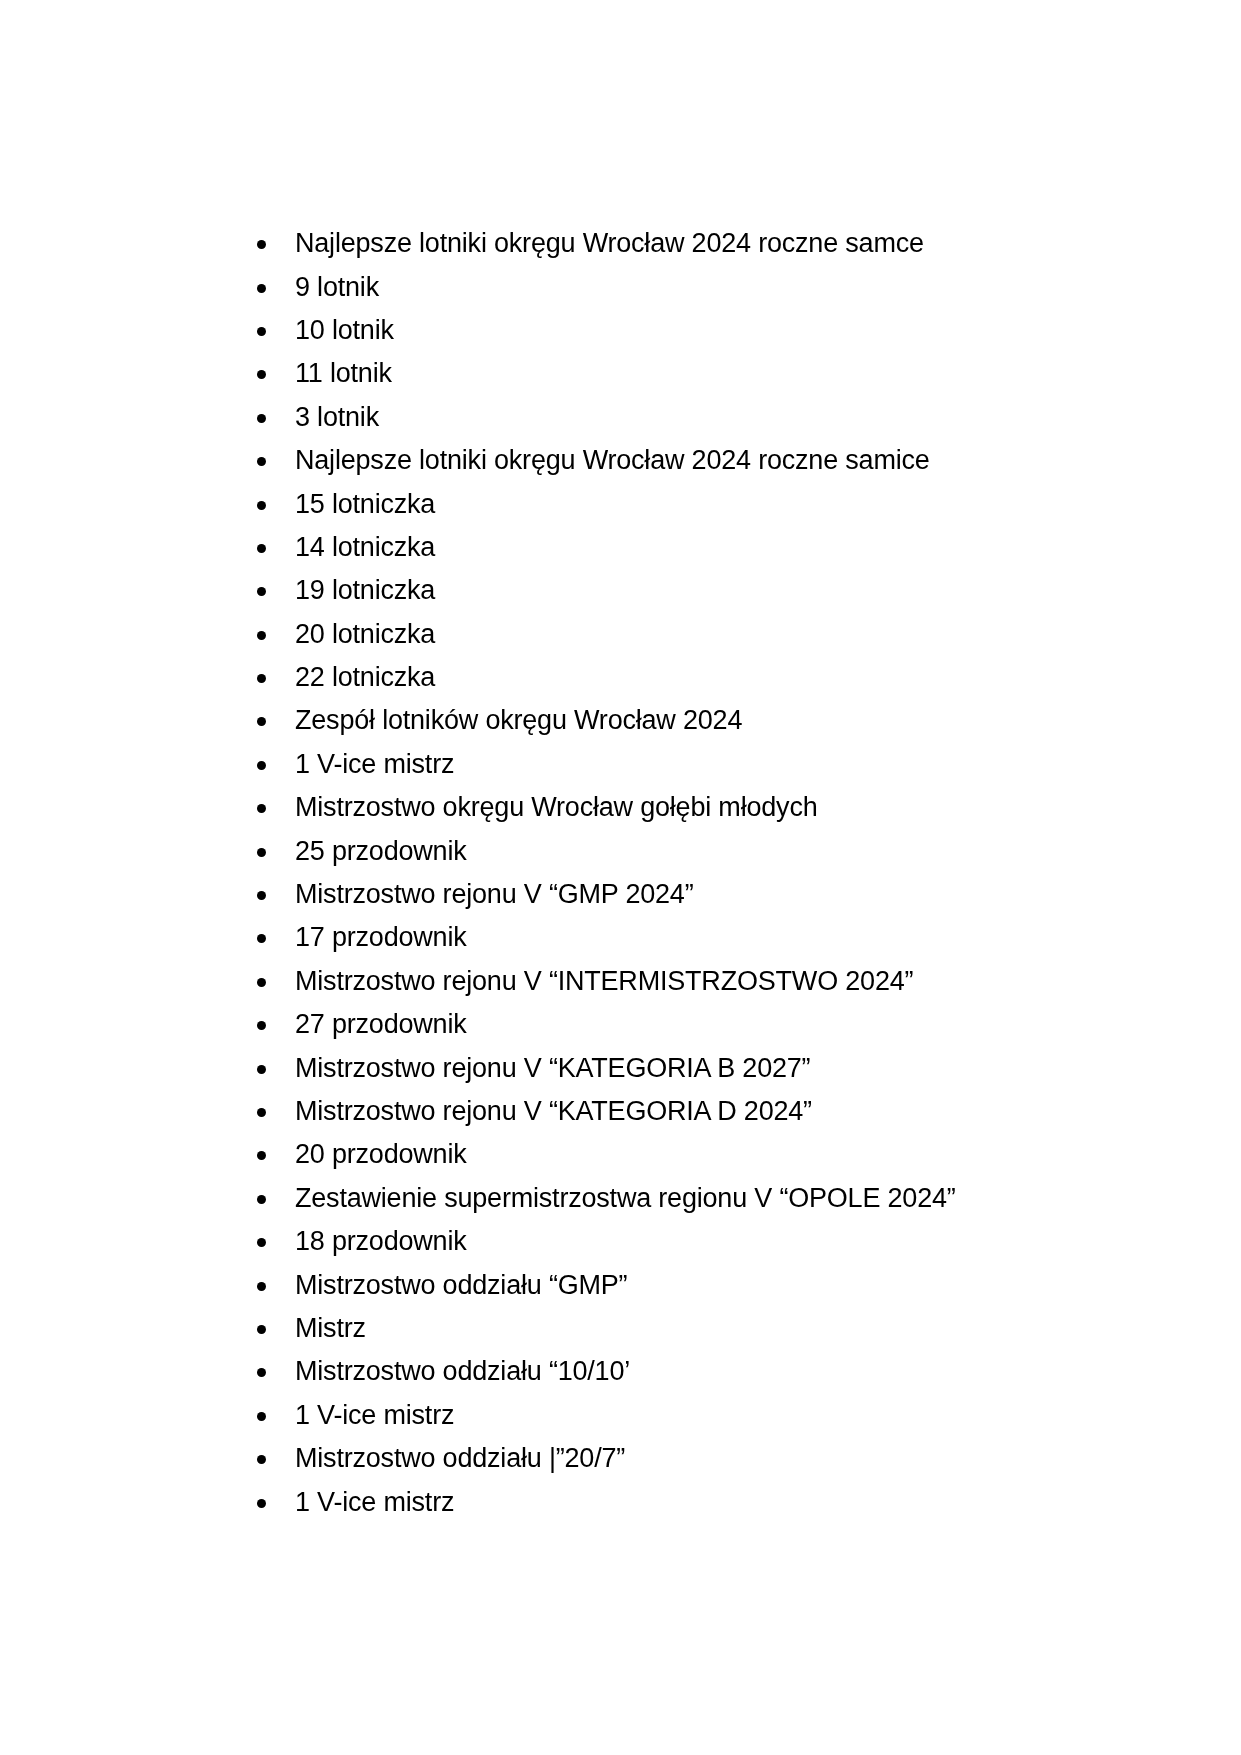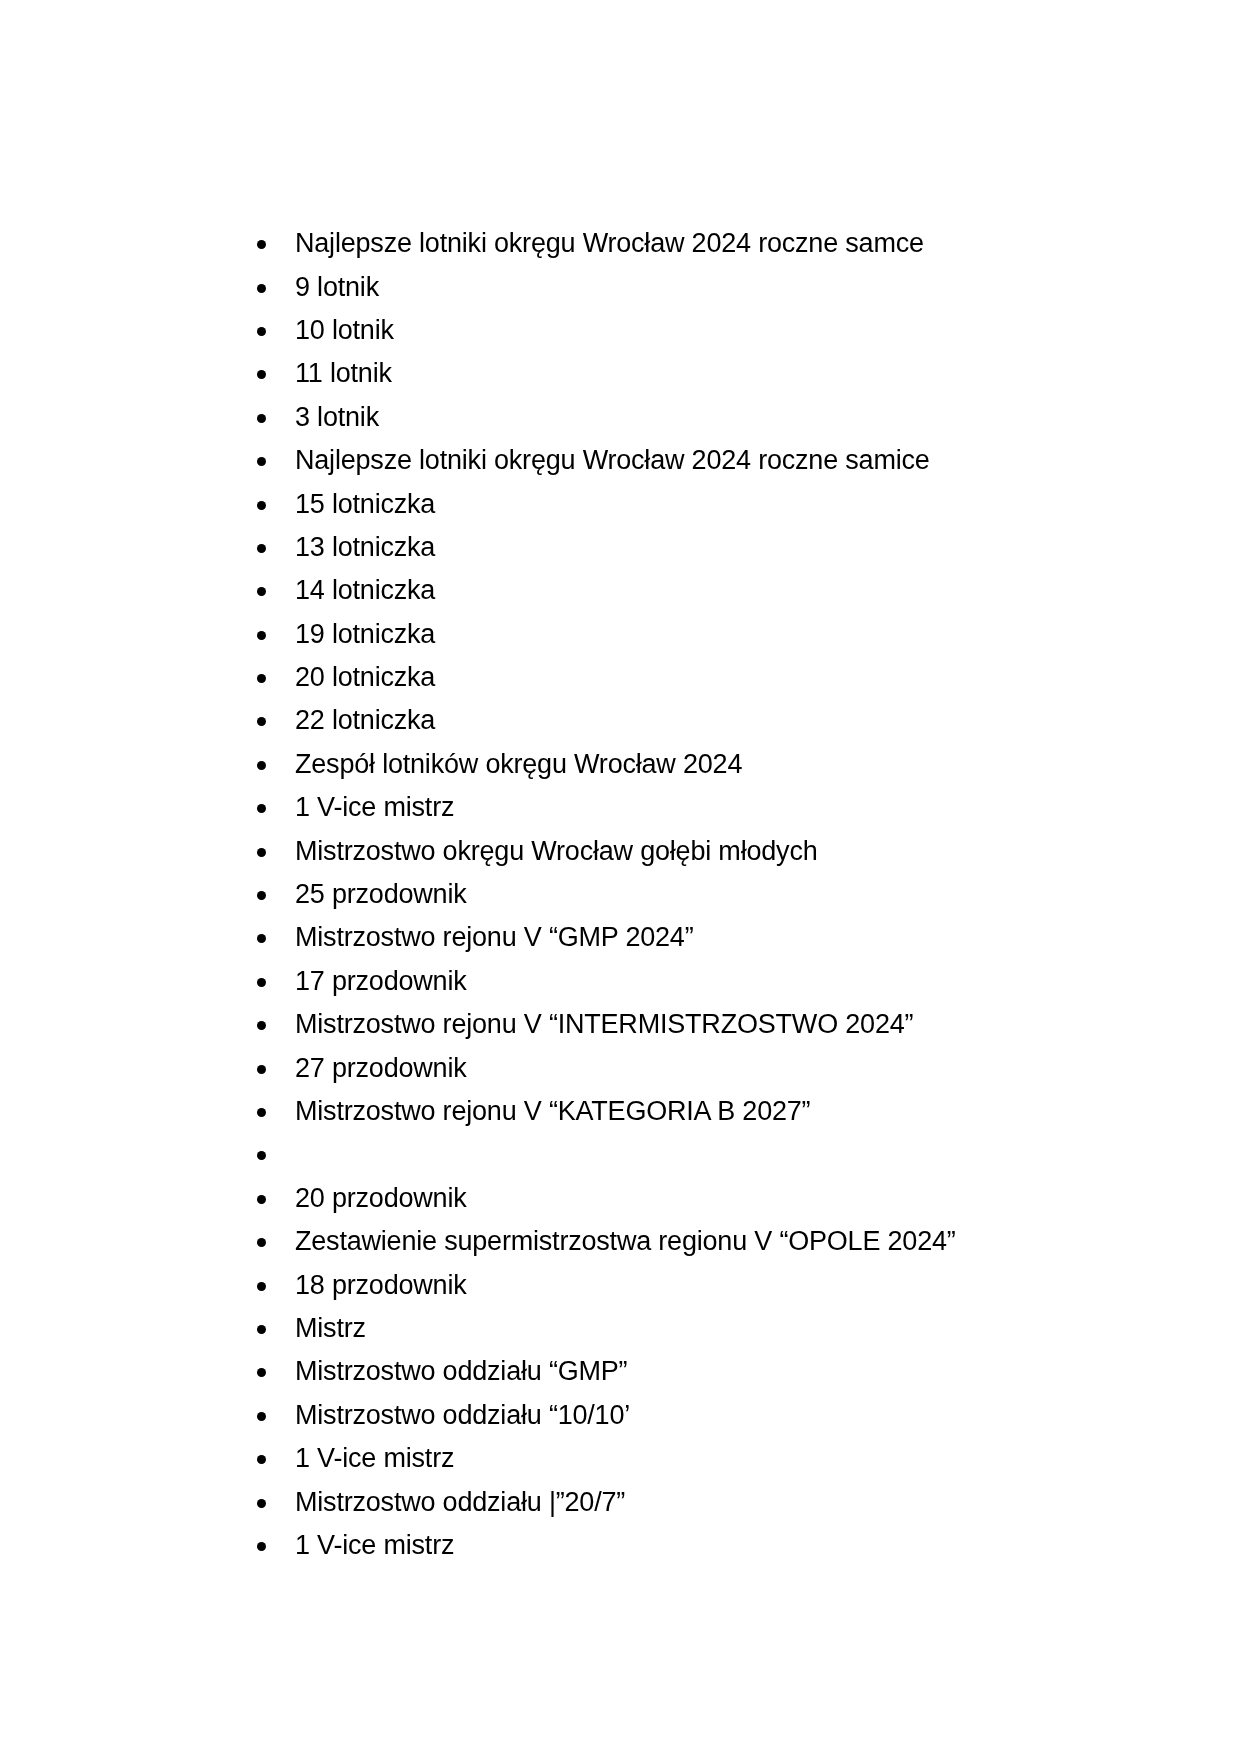--- a/index.html
+++ b/index.html
@@ -73,24 +73,20 @@
     <li>
         <span class="bullet"></span>
         <span class="txt">Najlepsze lotniki okręgu Wrocław 2024 roczne samice</span>
       </li>
     <li>
         <span class="bullet"></span>
         <span class="txt">15 lotniczka</span>
       </li>
     <li>
         <span class="bullet"></span>
-        <span class="txt">13 lotniczka</span>
-      </li>
-    <li>
-        <span class="bullet"></span>
         <span class="txt">14 lotniczka</span>
       </li>
     <li>
         <span class="bullet"></span>
         <span class="txt">19 lotniczka</span>
       </li>
     <li>
         <span class="bullet"></span>
         <span class="txt">20 lotniczka</span>
       </li>
@@ -129,40 +125,41 @@
     <li>
         <span class="bullet"></span>
         <span class="txt">27 przodownik</span>
       </li>
     <li>
         <span class="bullet"></span>
         <span class="txt">Mistrzostwo rejonu V “KATEGORIA B 2027”</span>
       </li>
     <li>
         <span class="bullet"></span>
+        <span class="txt">Mistrzostwo rejonu V “KATEGORIA D 2024”</span>
       </li>
     <li>
         <span class="bullet"></span>
         <span class="txt">20 przodownik</span>
       </li>
     <li>
         <span class="bullet"></span>
         <span class="txt">Zestawienie supermistrzostwa regionu V “OPOLE 2024”</span>
       </li>
     <li>
         <span class="bullet"></span>
         <span class="txt">18 przodownik</span>
       </li>
     <li>
         <span class="bullet"></span>
-        <span class="txt">Mistrz</span>
+        <span class="txt">Mistrzostwo oddziału “GMP”</span>
       </li>
     <li>
         <span class="bullet"></span>
-        <span class="txt">Mistrzostwo oddziału “GMP”</span>
+        <span class="txt">Mistrz</span>
       </li>
     <li>
         <span class="bullet"></span>
         <span class="txt">Mistrzostwo oddziału “10/10’</span>
       </li>
     <li>
         <span class="bullet"></span>
         <span class="txt">1 V-ice mistrz</span>
       </li>
     <li>

